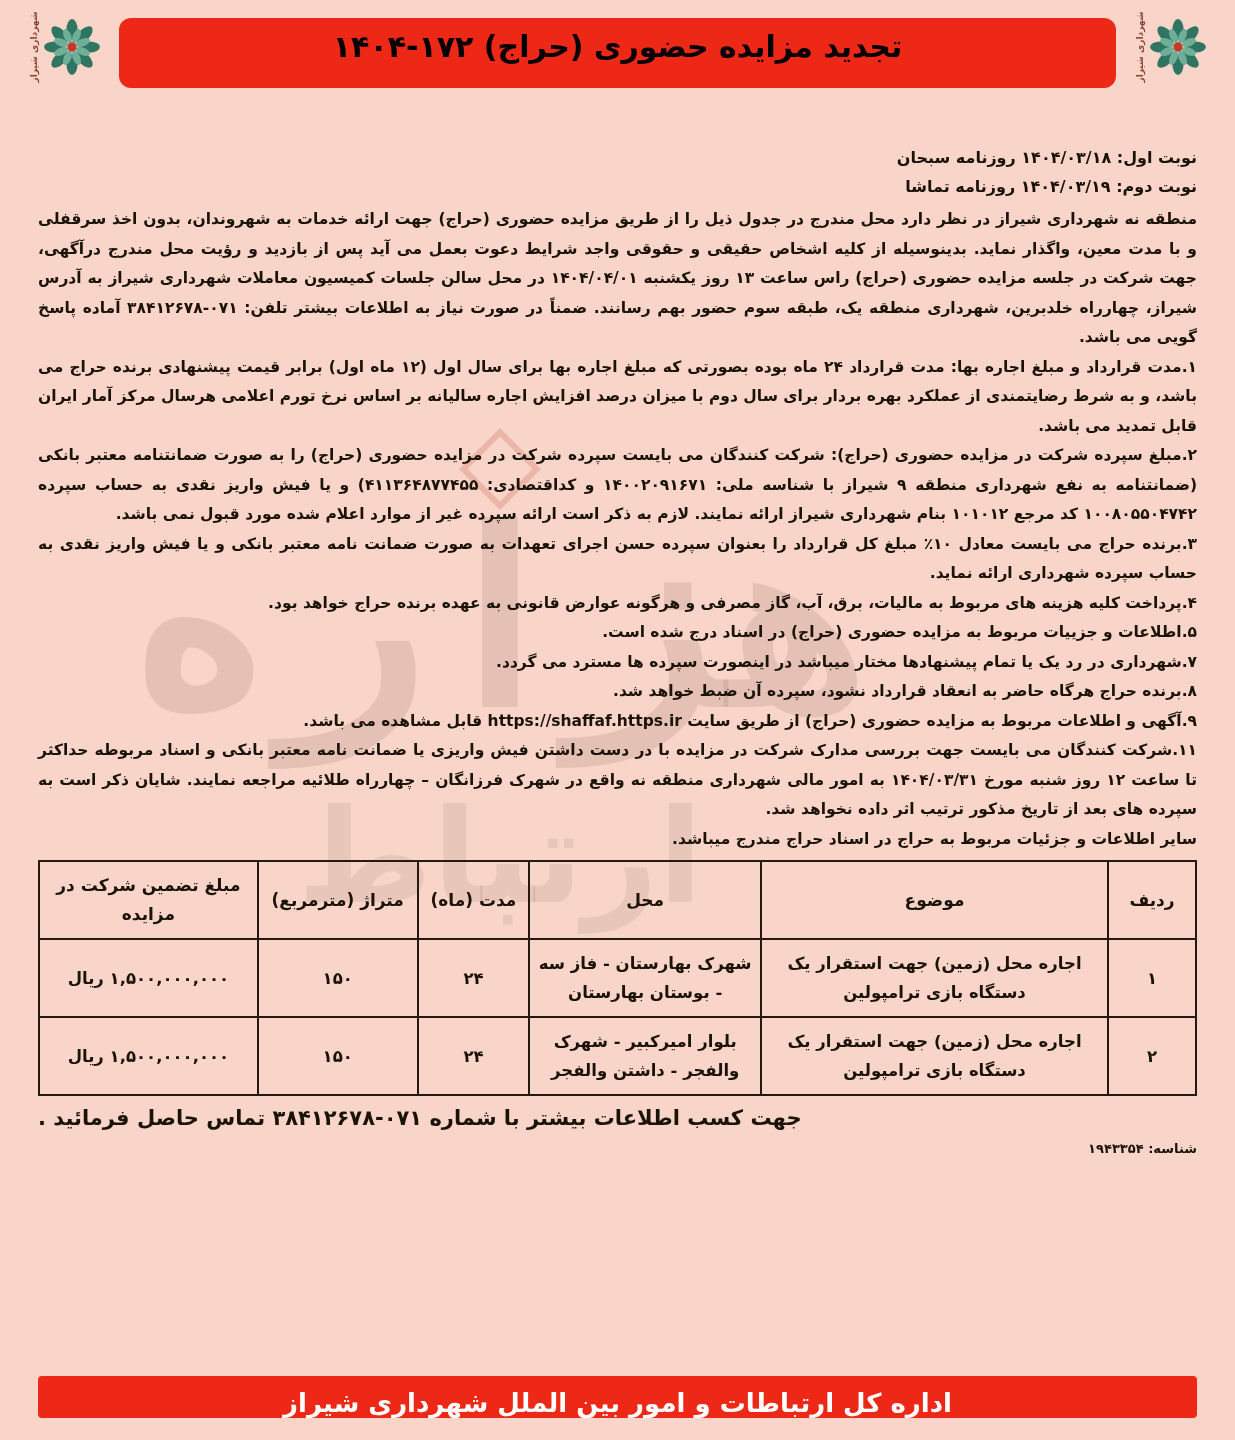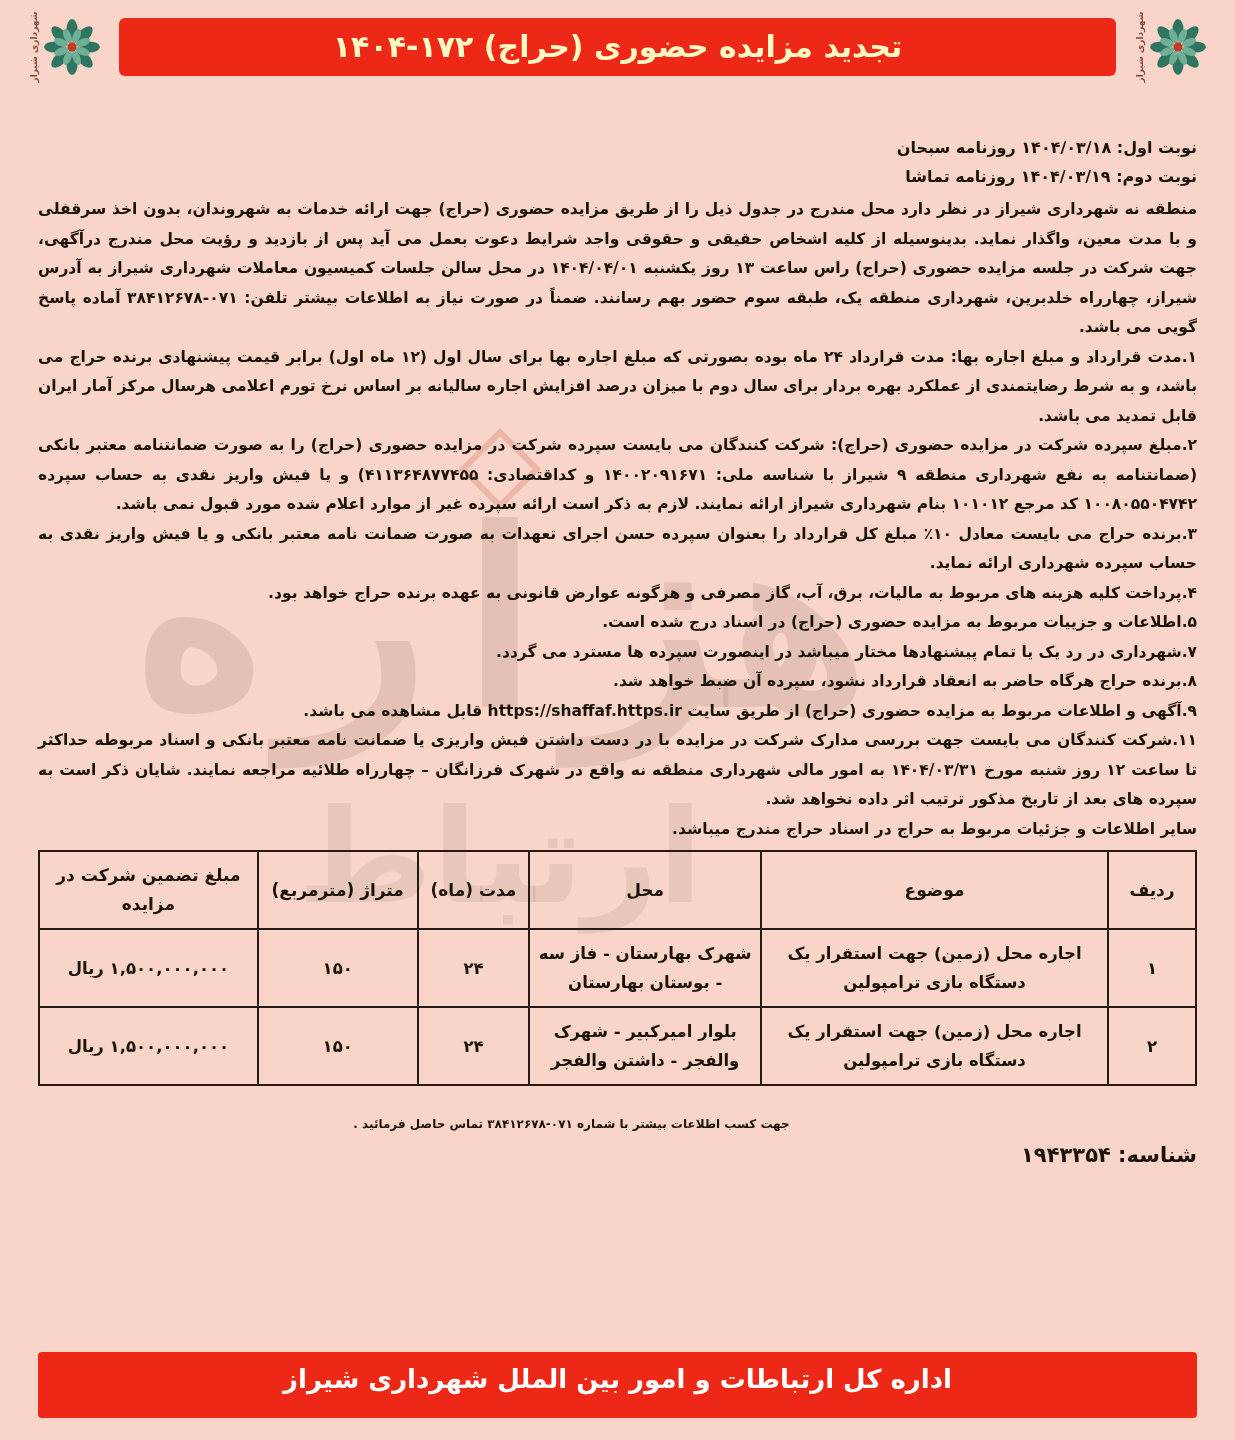--- a/index.html
+++ b/index.html
@@ -43,24 +43,24 @@
   .logo-group{ display:flex;align-items:center; }
   .emblem{ display:block; }
   .logo-caption{ width:15px;height:62px;position:relative; }
   .logo-caption span{
     position:absolute;top:50%;left:50%;
     transform:translate(-50%,-50%) rotate(-90deg);
     white-space:nowrap;font-size:9px;font-weight:bold;color:#8a4536;
     letter-spacing:1px;
   }
   .title-bar{
-    flex:1;height:58px;line-height:58px;
-    background:#ee2817;color:#fef9c3;
+    flex:1;height:70px;line-height:58px;
+    background:#ee2817;color:#000000;
     font-weight:bold;font-size:30px;text-align:center;
-    border-radius:6px;margin:2px 16px 0 16px;
+    border-radius:12px;margin:2px 16px 0 16px;
   }
   
   .content{
     position:relative;z-index:1;
     padding:4px 38px 0 38px;
   }
   .notices{ margin-bottom:4px;margin-top:47px; }
   .notice{
     font-size:16px;font-weight:bold;line-height:29px;text-align:right;
   }
@@ -77,31 +77,31 @@
   }
   .info-table th,.info-table td{
     border:2px solid #241a12;
     font-weight:bold;text-align:center;vertical-align:middle;
     font-size:16.5px;line-height:29px;padding:9px 8px;
     background:transparent;
   }
   .info-table th{ font-size:17px; }
   
   .table-note{
-    font-size:12px;font-weight:bold;line-height:29px;
-    text-align:center;padding-right:92px;margin-top:24px;
+    font-size:21px;font-weight:bold;line-height:29px;
+    text-align:left;padding-right:92px;margin-top:8px;
   }
   .id-line{
-    font-size:21px;font-weight:bold;line-height:28px;
+    font-size:13px;font-weight:bold;line-height:28px;
     text-align:right;margin-top:2px;
   }
   
   .footer-bar{
     position:absolute;bottom:22px;right:38px;left:38px;z-index:1;
-    height:66px;line-height:54px;border-radius:4px;
+    height:42px;line-height:54px;border-radius:4px;
     background:#ee2817;color:#ffffff;
     font-weight:bold;font-size:26px;text-align:center;
   }
 </style>
 </head>
 <body>
 
 <div class="page">
 
   <div class="watermark">

